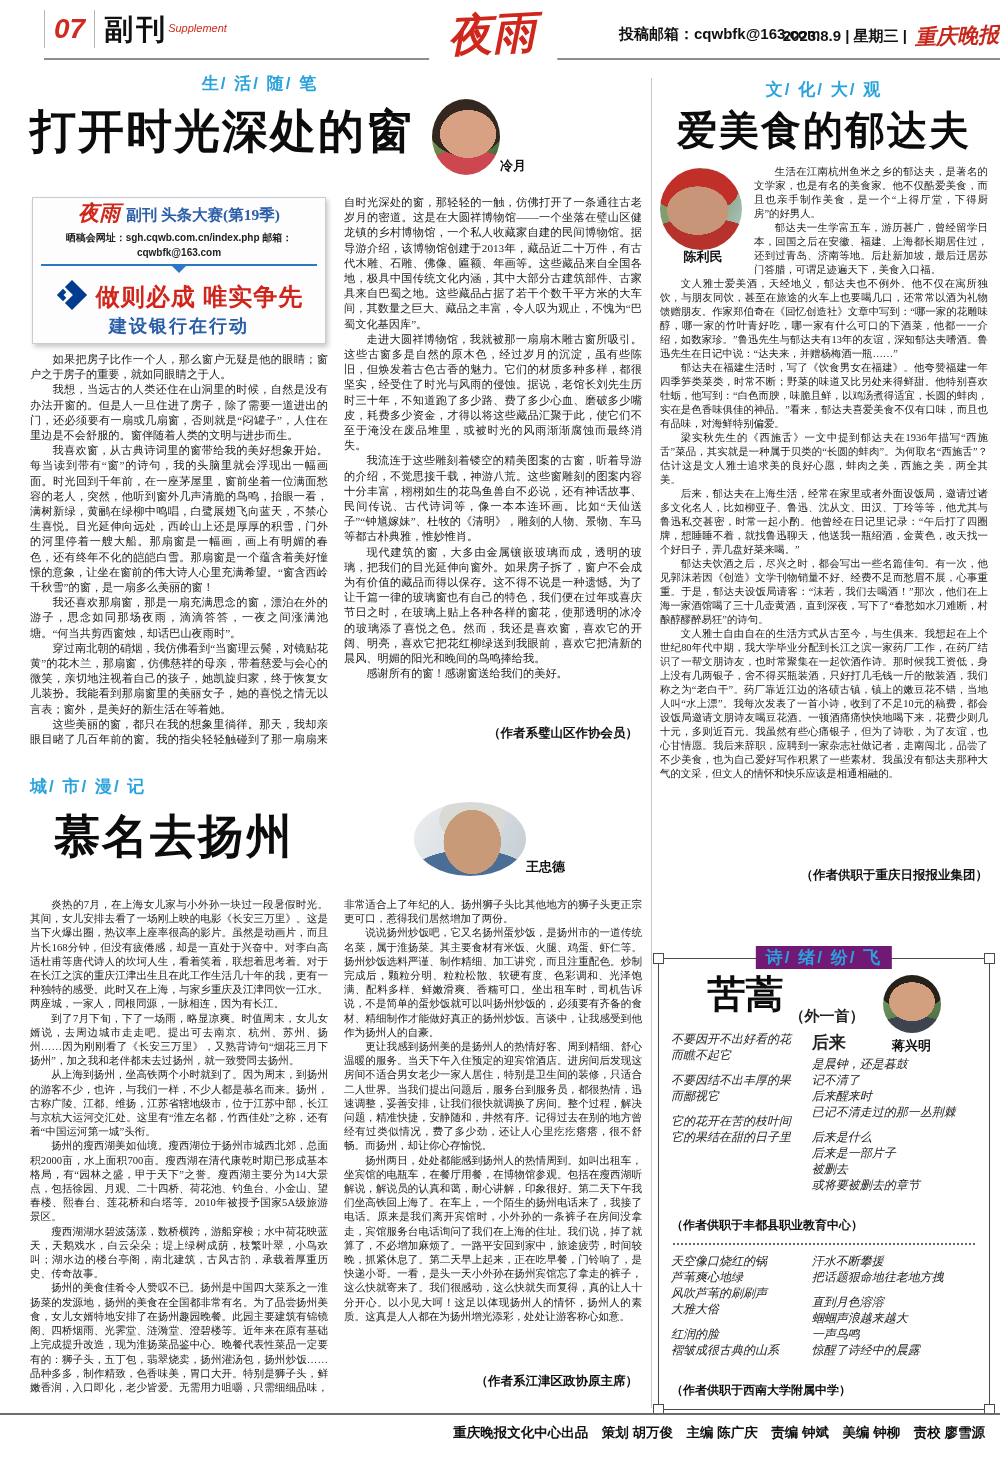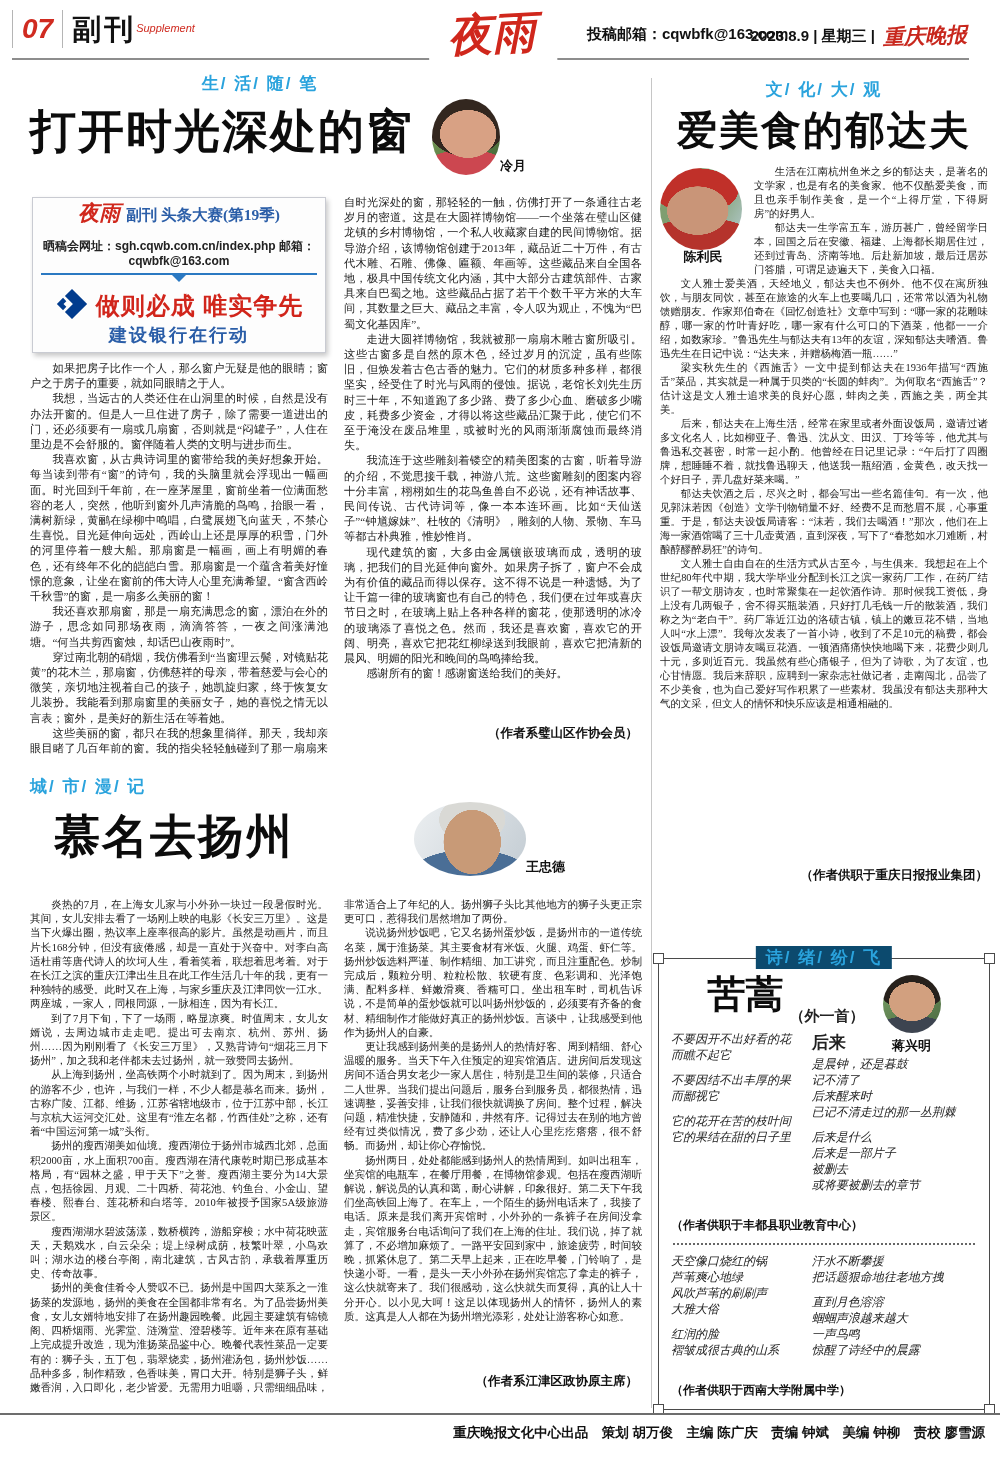--- a/index.html
+++ b/index.html
@@ -1,19 +1,19 @@
 <!DOCTYPE html>
 <html><head>
 <meta charset="utf-8">
 <style>
   html,body{margin:0;padding:0;background:#fff;}
   .page{position:relative;width:1000px;height:1458px;background:#fff;overflow:hidden;
         font-family:"Liberation Serif",serif;color:#222;}
   
-  .hdr{position:absolute;left:12px;top:8px;width:957px;height:50px;border-bottom:2px solid #8d8d8d;}
+  .hdr{position:absolute;left:44px;top:8px;width:957px;height:50px;border-bottom:2px solid #8d8d8d;}
   .hdr-left{position:absolute;left:0;top:2px;display:flex;align-items:center;gap:9px;}
   .vdiv{width:1px;height:38px;background:#b5b5b5;}
   .pagenum{color:#d02b20;font-size:28px;font-weight:bold;font-style:italic;font-family:"Liberation Sans",sans-serif;}
   .secwrap{display:flex;flex-direction:row;line-height:1;align-items:center;}
   .secname{font-size:29px;font-weight:900;letter-spacing:3px;font-family:"Liberation Sans",sans-serif;color:#111;}
   .secen{color:#cf2a1f;font-size:11px;font-style:italic;text-align:right;margin-top:-1px;font-family:"Liberation Sans",sans-serif;}
   .masthead{position:absolute;left:428px;top:4px;width:128px;height:62px;background:#fff;z-index:3;text-align:center;
             color:#d0271c;font-size:44px;font-weight:bold;font-style:italic;line-height:60px;transform:rotate(-3deg);
             font-family:"DejaVu Serif",serif;}
   .hdr-email{position:absolute;left:575px;top:17px;font-weight:bold;font-size:15px;font-family:"Liberation Sans",sans-serif;color:#111;}
@@ -34,21 +34,21 @@
   .a1-photo{display:flex;align-items:flex-end;margin-left:18px;}
   .a1 .body{margin-top:4px;height:564px;overflow:hidden;columns:2;column-gap:16px;column-fill:auto;
             font-size:11.2px;line-height:15.2px;}
   .a1-attr{position:absolute;right:4px;bottom:8px;font-size:12.5px;background:#fff;padding:2px 0 2px 12px;}
   
   .ad{break-inside:avoid;border:1px solid #c9cbd2;box-shadow:2px 3px 5px rgba(0,0,0,.22);
       padding:7px 8px 9px;margin:2px 2px 8px 2px;text-indent:0;background:#fdfdfd;}
   .ad-row1{display:flex;align-items:baseline;justify-content:center;gap:6px;}
   .ad-brand{color:#d0271c;font-size:21px;font-weight:bold;font-style:italic;font-family:"DejaVu Serif",serif;}
   .ad-contest{color:#2b5ea8;font-size:15.5px;font-weight:bold;font-family:"Liberation Serif",serif;}
-  .ad-url{font-size:12px;font-weight:bold;color:#222;text-align:center;margin-top:17px;border-bottom:2px solid #2b79c2;padding-bottom:3px;font-family:"Liberation Sans",sans-serif;}
+  .ad-url{font-size:10px;font-weight:bold;color:#222;text-align:center;margin-top:8px;border-bottom:2px solid #2b79c2;padding-bottom:3px;font-family:"Liberation Sans",sans-serif;}
   .ad-tri{width:0;height:0;margin:0 auto;border-left:7px solid transparent;border-right:7px solid transparent;border-top:7px solid #2b79c2;}
   .ad-row3{display:flex;align-items:center;justify-content:center;gap:7px;margin-top:5px;}
   .ad-slogan{color:#d1251b;font-size:24px;font-weight:900;font-family:"Liberation Sans",sans-serif;letter-spacing:1px;}
   .ad-sub{color:#2b5ea8;font-size:18px;font-weight:bold;text-align:center;margin-top:3px;letter-spacing:2px;}
   
   .a2{position:absolute;left:660px;top:78px;width:328px;}
   .a2 .cat{display:block;text-align:center;}
   .a2 .bigtitle{font-size:40px;text-align:center;margin-top:8px;}
   .a2 .body{margin-top:14px;height:700px;overflow:hidden;font-size:10.4px;line-height:14px;}
   .floatpic{float:left;width:86px;margin:3px 8px 2px 0;text-align:center;}
@@ -64,21 +64,21 @@
   .a3-attr{position:absolute;right:4px;bottom:18px;font-size:12.5px;background:#fff;padding:2px 0 2px 12px;}
   
   .vline{position:absolute;left:651px;top:78px;height:1330px;width:0;border-left:1px solid #c6c6c6;}
   .footrule{position:absolute;left:0;top:1413px;width:1000px;border-top:2px solid #6d6d6d;}
   .credits{position:absolute;right:15px;top:1424px;font-size:13.5px;font-weight:bold;font-family:"Liberation Sans",sans-serif;color:#111;}
   
   .poetry{position:absolute;left:658px;top:958px;width:330px;height:450px;border:1.5px solid #4a4a4a;background:#fff;}
   .csq{position:absolute;width:9px;height:9px;background:#fff;border:1.5px solid #4a4a4a;}
   .csq.tl{top:-6px;left:-6px;} .csq.tr{top:-6px;right:-6px;}
   .csq.bl{bottom:-6px;left:-6px;} .csq.br{bottom:-6px;right:-6px;}
-  .poetry-label{position:absolute;top:-13px;left:50%;transform:translateX(-50%);background:#0c4a6e;padding:0 10px;white-space:nowrap;}
+  .poetry-label{position:absolute;top:-13px;left:50%;transform:translateX(-50%);background:#701a75;padding:0 10px;white-space:nowrap;}
   .pm-inner{padding:16px 12px 6px;}
   .pm-titlerow{display:flex;align-items:flex-start;justify-content:center;gap:6px;position:relative;}
   .pm-title{font-size:38px;font-weight:900;font-family:"Liberation Sans",sans-serif;color:#0c0c0c;line-height:1;}
   .pm-sub{font-size:15px;font-weight:bold;margin-top:32px;}
   .pm-photoblk{text-align:center;margin-left:12px;margin-bottom:-26px;}
   .pm-cols{display:flex;margin-top:2px;}
   .pm-colL{width:46%;} .pm-colR{width:54%;}
   .pline{font-size:12px;line-height:16px;font-style:italic;color:#222;font-family:"DejaVu Serif",serif;}
   .pgap{height:9px;}
   .pm-rtitle{font-size:17px;font-weight:900;font-family:"Liberation Sans",sans-serif;font-style:normal;margin-bottom:2px;}
@@ -186,20 +186,21 @@
     <div class="bigtitle">爱美食的郁达夫</div>
     <div class="body">
       <div class="floatpic">
         <div class="pt pt-chen"></div>
         <div class="pname">陈利民</div>
       </div>
       <div>
           <p>生活在江南杭州鱼米之乡的郁达夫，是著名的文学家，也是有名的美食家。他不仅酷爱美食，而且也亲手制作美食，是一个“上得厅堂，下得厨房”的好男人。</p>
           <p>郁达夫一生学富五车，游历甚广，曾经留学日本，回国之后在安徽、福建、上海都长期居住过，还到过青岛、济南等地。后赴新加坡，最后迁居苏门答腊，可谓足迹遍天下，美食入口福。</p>
           <p>文人雅士爱美酒，天经地义，郁达夫也不例外。他不仅在寓所独饮，与朋友同饮，甚至在旅途的火车上也要喝几口，还常常以酒为礼物馈赠朋友。作家郑伯奇在《回忆创造社》文章中写到：“哪一家的花雕味醇，哪一家的竹叶青好吃，哪一家有什么可口的下酒菜，他都一一介绍，如数家珍。”鲁迅先生与郁达夫有13年的友谊，深知郁达夫嗜酒。鲁迅先生在日记中说：“达夫来，并赠杨梅酒一瓶……”</p>
+          <p>郁达夫在福建生活时，写了《饮食男女在福建》。他夸赞福建一年四季笋类菜类，时常不断；野菜的味道又比另处来得鲜甜。他特别喜欢牡蛎，他写到：“白色而腴，味脆且鲜，以鸡汤煮得适宜，长圆的蚌肉，实在是色香味俱佳的神品。”看来，郁达夫喜爱美食不仅有口味，而且也有品味，对海鲜特别偏爱。</p>
           <p>梁实秋先生的《西施舌》一文中提到郁达夫在1936年描写“西施舌”菜品，其实就是一种属于贝类的“长圆的蚌肉”。为何取名“西施舌”？估计这是文人雅士追求美的良好心愿，蚌肉之美，西施之美，两全其美。</p>
           <p>后来，郁达夫在上海生活，经常在家里或者外面设饭局，邀请过诸多文化名人，比如柳亚子、鲁迅、沈从文、田汉、丁玲等等，他尤其与鲁迅私交甚密，时常一起小酌。他曾经在日记里记录：“午后打了四圈牌，想睡睡不着，就找鲁迅聊天，他送我一瓶绍酒，金黄色，改天找一个好日子，弄几盘好菜来喝。”</p>
           <p>郁达夫饮酒之后，尽兴之时，都会写出一些名篇佳句。有一次，他见郭沫若因《创造》文学刊物销量不好、经费不足而愁眉不展，心事重重。于是，郁达夫设饭局请客：“沫若，我们去喝酒！”那次，他们在上海一家酒馆喝了三十几壶黄酒，直到深夜，写下了“春愁如水刀难断，村酿醇醪醉易狂”的诗句。</p>
           <p>文人雅士自由自在的生活方式从古至今，与生俱来。我想起在上个世纪80年代中期，我大学毕业分配到长江之滨一家药厂工作，在药厂结识了一帮文朋诗友，也时常聚集在一起饮酒作诗。那时候我工资低，身上没有几两银子，舍不得买瓶装酒，只好打几毛钱一斤的散装酒，我们称之为“老白干”。药厂靠近江边的洛碛古镇，镇上的嫩豆花不错，当地人叫“水上漂”。我每次发表了一首小诗，收到了不足10元的稿费，都会设饭局邀请文朋诗友喝豆花酒。一顿酒痛痛快快地喝下来，花费少则几十元，多则近百元。我虽然有些心痛银子，但为了诗歌，为了友谊，也心甘情愿。我后来辞职，应聘到一家杂志社做记者，走南闯北，品尝了不少美食，也为自己爱好写作积累了一些素材。我虽没有郁达夫那种大气的文采，但文人的情怀和快乐应该是相通相融的。</p>
         </div>
     </div>
     <div class="attr a2-attr">（作者供职于重庆日报报业集团）</div>
   </div>
 
   <div class="a3">

